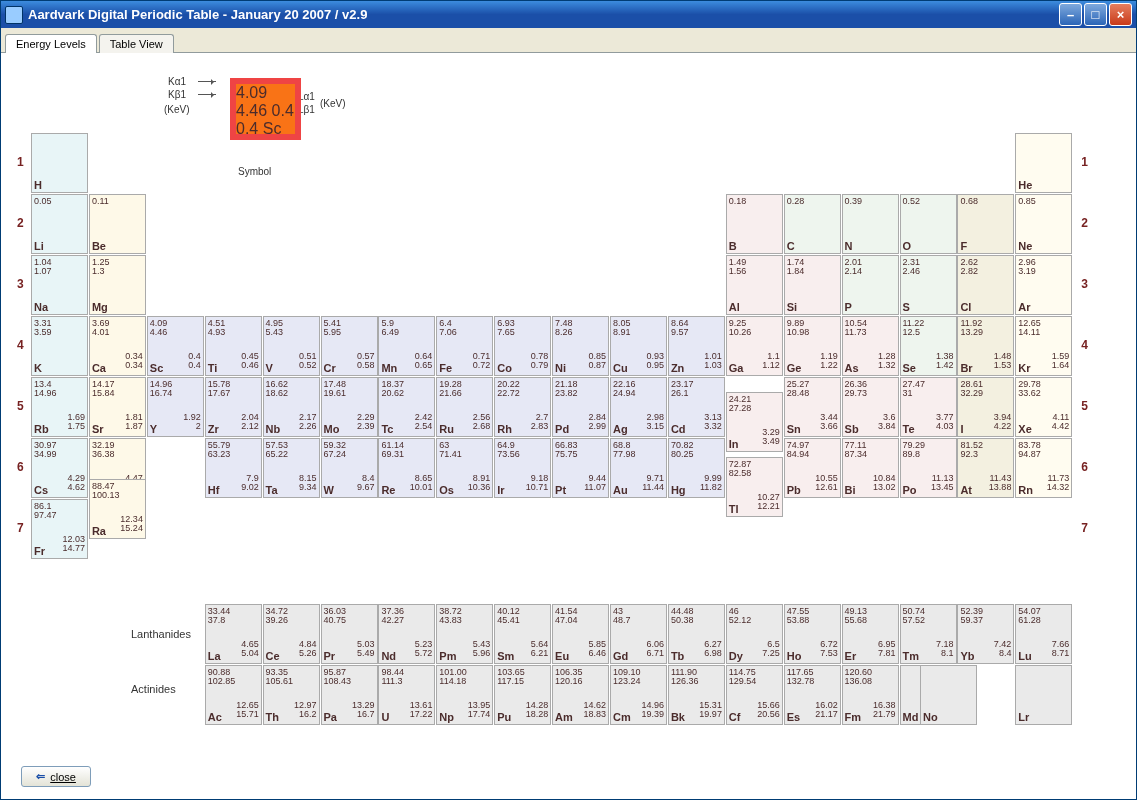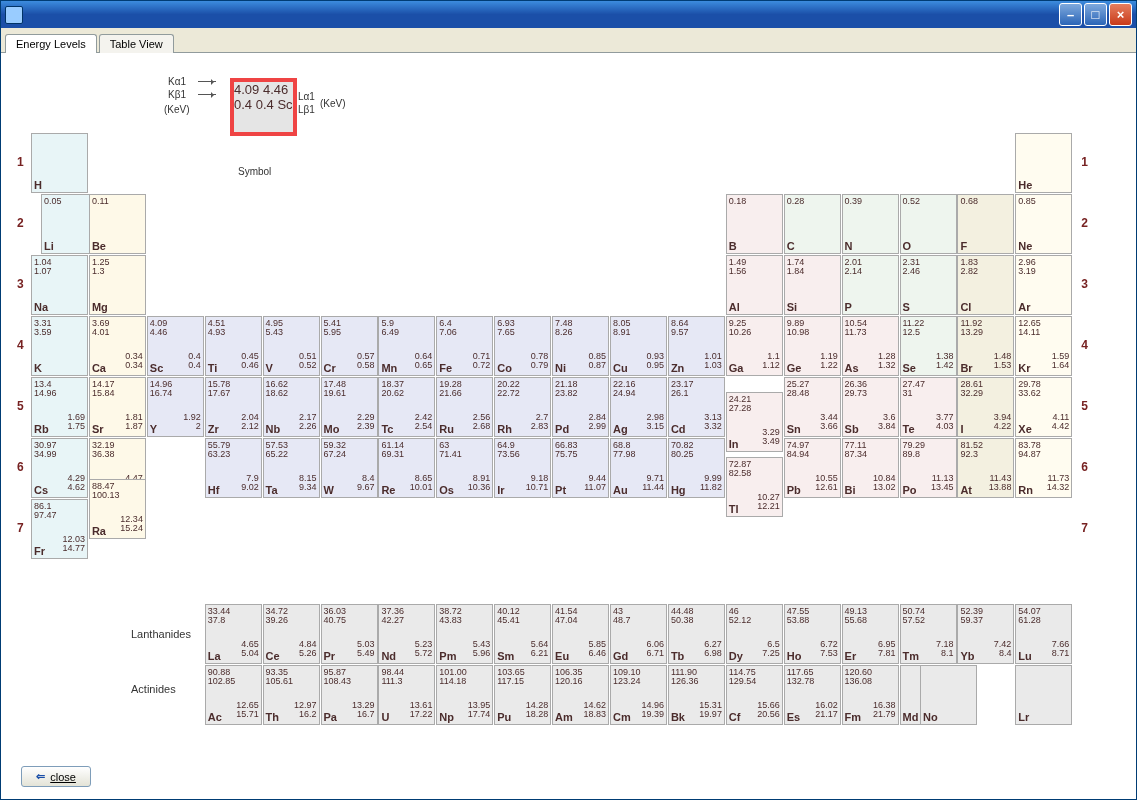--- a/index.html
+++ b/index.html
@@ -11,21 +11,21 @@
 .min{background:linear-gradient(#7ea9dd,#2b65b7)}
 .max{background:linear-gradient(#7ea9dd,#2b65b7)}
 .cls{background:linear-gradient(#e67e5f,#c83a1a)}
 .tabbar{height:24px;background:#ece9d8;display:flex;align-items:flex-end;padding-left:4px;border-bottom:1px solid #919b9c}
 .tab{padding:3px 10px;background:#f4f3ee;border:1px solid #919b9c;border-bottom:none;border-radius:3px 3px 0 0;margin-right:2px;font-size:11px;position:relative;top:1px}
 .tab.active{background:#fff;font-size:11px}
 .content{flex:1;background:#fff;position:relative;overflow:hidden}
 .heading{position:absolute;left:431px;top:25px;font:bold 24px Arial;color:#222}
 
 .legend{position:absolute;left:167px;top:18px;width:200px;font-size:10px;color:#333}
-.legbox{position:absolute;left:229px;top:25px;width:59px;height:50px;border:4px solid #ef4444;background:#e5e5e5;font-size:13px;color:#4b2c2c}
+.legbox{position:absolute;left:229px;top:25px;width:59px;height:50px;border:6px solid #ef4444;background:#f97316;font-size:16px;color:#4b2c2c}
 .leg-lbl{position:absolute;font-size:10px;color:#333}
 .leg-arrow{position:absolute;width:18px;height:1px;background:#555}
 .leg-arrow::after{content:"";position:absolute;right:-1px;top:-2px;border:3px solid transparent;border-left-color:#555}
 .leg-arrowL{position:absolute;width:18px;height:1px;background:#555}
 .leg-arrowL::after{content:"";position:absolute;left:-1px;top:-2px;border:3px solid transparent;border-right-color:#555}
 
 .grid{position:absolute;left:30px;top:20px;width:1042px}
 .rowlab{position:absolute;font:bold 12px Arial;color:#722}
 .cell{position:absolute;width:57px;height:60px;border:1px solid #aaa;box-sizing:border-box;background:#fff;overflow:hidden}
 .cell .ka{position:absolute;left:2px;top:1px;font-size:9px;color:#4b2c2c}
@@ -46,20 +46,21 @@
 .closebtn{background:linear-gradient(#fff,#e3e3d7);border:1px solid #7e9db9;border-radius:3px;padding:3px 14px;font-size:11px;display:flex;align-items:center;gap:5px;cursor:pointer}
 .closebtn .arr{color:#1b4fa8;font-weight:bold}
 .serieslab{position:absolute;font-size:11px;color:#333}
 </style>
 </head>
 <body>
 
 <div class="window">
   <div class="titlebar">
     <div class="icon"></div>
+    <span>Aardvark Digital Periodic Table - January 20 2007 / v2.9</span>
     <div class="win-btns">
       <div class="wbtn min">–</div>
       <div class="wbtn max">□</div>
       <div class="wbtn cls">×</div>
     </div>
   </div>
   <div class="tabbar">
     <div class="tab active">Energy Levels</div>
     <div class="tab">Table View</div>
   </div>
@@ -100,21 +101,21 @@
         <div class="rowlab" style="left: -14px; top: 387px;">6</div>
         <div class="rowlab" style="left: 1050.2px; top: 387px;">6</div>
         <div class="rowlab" style="left: -14px; top: 448px;">7</div>
         <div class="rowlab" style="left: 1050.2px; top: 448px;">7</div>
         <div class="cell alk" style="left: 0px; top: 60px;">
           <span class="sym">H</span>
         </div>
         <div class="cell nob" style="left: 984.3px; top: 60px;">
           <span class="sym">He</span>
         </div>
-        <div class="cell alk" style="left: 10px; top: 121px; text-align: center;">
+        <div class="cell alk" style="left: 0px; top: 121px; text-align: center;">
           <span class="ka">0.05</span>
           <span class="sym">Li</span>
         </div>
         <div class="cell aem" style="left: 57.9px; top: 121px;">
           <span class="ka">0.11</span>
           <span class="sym">Be</span>
         </div>
         <div class="cell pt1" style="left: 694.8px; top: 121px;">
           <span class="ka">0.18</span>
           <span class="sym">B</span>
@@ -163,21 +164,21 @@
           <span class="ka">2.01</span>
           <span class="kb">2.14</span>
           <span class="sym">P</span>
         </div>
         <div class="cell pt2" style="left: 868.5px; top: 182px;">
           <span class="ka">2.31</span>
           <span class="kb">2.46</span>
           <span class="sym">S</span>
         </div>
         <div class="cell hal" style="left: 926.4px; top: 182px;">
-          <span class="ka">1.83</span>
+          <span class="ka">2.62</span>
           <span class="kb">2.82</span>
           <span class="sym">Cl</span>
         </div>
         <div class="cell nob" style="left: 984.3px; top: 182px;">
           <span class="ka">2.96</span>
           <span class="kb">3.19</span>
           <span class="sym">Ar</span>
         </div>
         <div class="cell alk" style="left: 0px; top: 243px;">
           <span class="ka">3.31</span>

